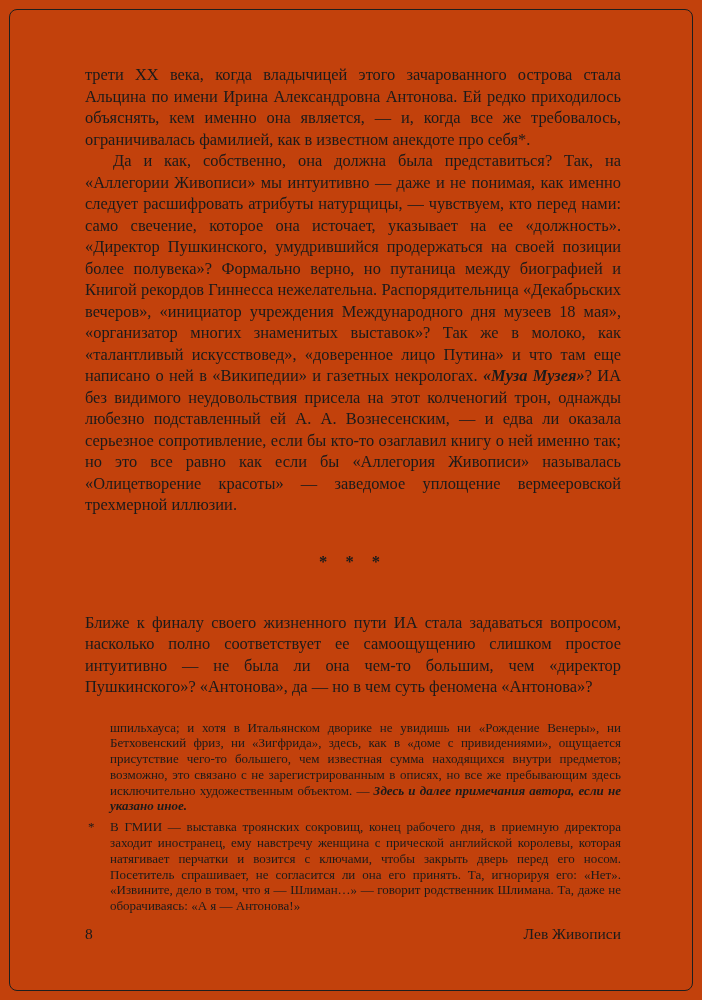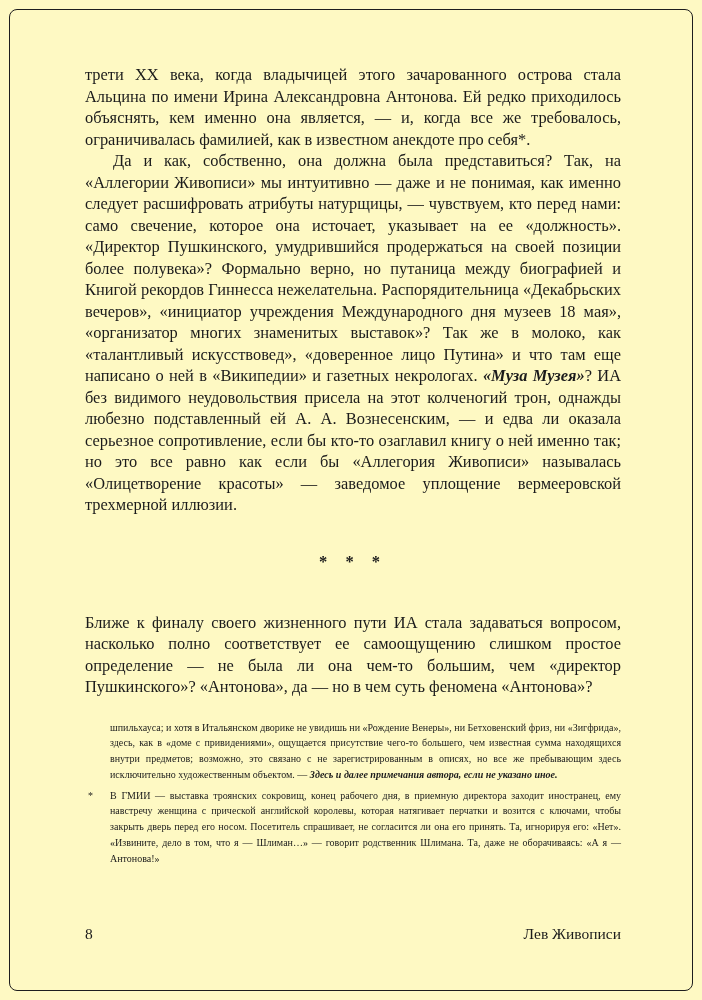--- a/index.html
+++ b/index.html
@@ -1,20 +1,20 @@
 <!DOCTYPE html>
 <html lang="ru"><head>
 <meta charset="utf-8">
 <style>
   html, body { margin: 0; padding: 0; background: #ffffff; }
   .page {
     position: relative;
     width: 702px;
     height: 1000px;
-    background: #fef9c3;
+    background: #c2410c;
     font-family: "Liberation Serif", serif;
     color: #1b1b1b;
     overflow: hidden;
   }
   .frame {
     position: absolute;
     left: 9px; top: 9px; right: 9px; bottom: 9px;
     border: 1.5px solid #1e1e1e;
     border-radius: 8px;
     pointer-events: none;
@@ -41,21 +41,21 @@
     letter-spacing: 7px;
     font-weight: bold;
   }
   .footnotes {
     margin-top: 22px;
     padding-left: 25px;
   }
   .fn {
     position: relative;
     margin: 0 0 5px 0;
-    font-size: 10px;
+    font-size: 13px;
     line-height: 15.8px;
     text-align: justify;
     hyphens: auto;
     -webkit-hyphens: auto;
   }
   .fn:last-child { margin-bottom: 0; }
   .fn-marker {
     position: absolute;
     left: -22px;
     top: 0;
@@ -79,21 +79,21 @@
   <div class="frame"></div>
 
   <div class="text-area">
 
     <p class="para">трети XX века, когда владычицей этого зачарованного острова стала Альцина по имени Ирина Александровна Антонова. Ей редко приходилось объяснять, кем именно она является, — и, когда все же требовалось, ограничивалась фамилией, как в известном анекдоте про себя*.</p>
 
     <p class="para indent"><span>Да и как, собственно, она должна была представиться? Так, на «Аллегории Живописи» мы интуитивно — даже и не понимая, как именно следует расшифровать атрибуты натурщицы, — чувствуем, кто перед нами: само свечение, которое она источает, указывает на ее «должность». «Директор Пушкинского, умудрившийся продержаться на своей позиции более полувека»? Формально верно, но путаница между биографией и Книгой рекордов Гиннесса нежелательна. Распорядительница «Декабрьских вечеров», «инициатор учреждения Международного дня музеев 18 мая», «организатор многих знаменитых выставок»? Так же в молоко, как «талантливый искусствовед», «доверенное лицо Путина» и что там еще написано о ней в «Википедии» и газетных некрологах. </span><em>«Муза Музея»</em><span>? ИА без видимого неудовольствия присела на этот колченогий трон, однажды любезно подставленный ей А. А. Вознесенским, — и едва ли оказала серьезное сопротивление, если бы кто-то озаглавил книгу о ней именно так; но это все равно как если бы «Аллегория Живописи» называлась «Олицетворение красоты» — заведомое уплощение вермееровской трехмерной иллюзии.</span></p>
 
     <div class="section-break">* * *</div>
 
-    <p class="para">Ближе к финалу своего жизненного пути ИА стала задаваться вопросом, насколько полно соответствует ее самоощущению слишком простое определение — не была ли она чем-то большим, чем «директор Пушкинского»? «Антонова», да — но в чем суть феномена «Антонова»?</p>
+    <p class="para">Ближе к финалу своего жизненного пути ИА стала задаваться вопросом, насколько полно соответствует ее самоощущению слишком простое интуитивно — не была ли она чем-то большим, чем «директор Пушкинского»? «Антонова», да — но в чем суть феномена «Антонова»?</p>
 
     <div class="footnotes">
       <p class="fn"><span>шпильхауса; и хотя в Итальянском дворике не увидишь ни «Рождение Венеры», ни Бетховенский фриз, ни «Зигфрида», здесь, как в «доме с привидениями», ощущается присутствие чего-то большего, чем известная сумма находящихся внутри предметов; возможно, это связано с не зарегистрированным в описях, но все же пребывающим здесь исключительно художественным объектом. — </span><em>Здесь и далее примечания автора, если не указано иное.</em></p>
       <p class="fn"><span class="fn-marker">*</span><span>В ГМИИ — выставка троянских сокровищ, конец рабочего дня, в приемную директора заходит иностранец, ему навстречу женщина с прической английской королевы, которая натягивает перчатки и возится с ключами, чтобы закрыть дверь перед его носом. Посетитель спрашивает, не согласится ли она его принять. Та, игнорируя его: «Нет». «Извините, дело в том, что я — Шлиман…» — говорит родственник Шлимана. Та, даже не оборачиваясь: «А я — Антонова!»</span></p>
     </div>
 
   </div>
 
   <div class="footer">
     <span>8</span>

